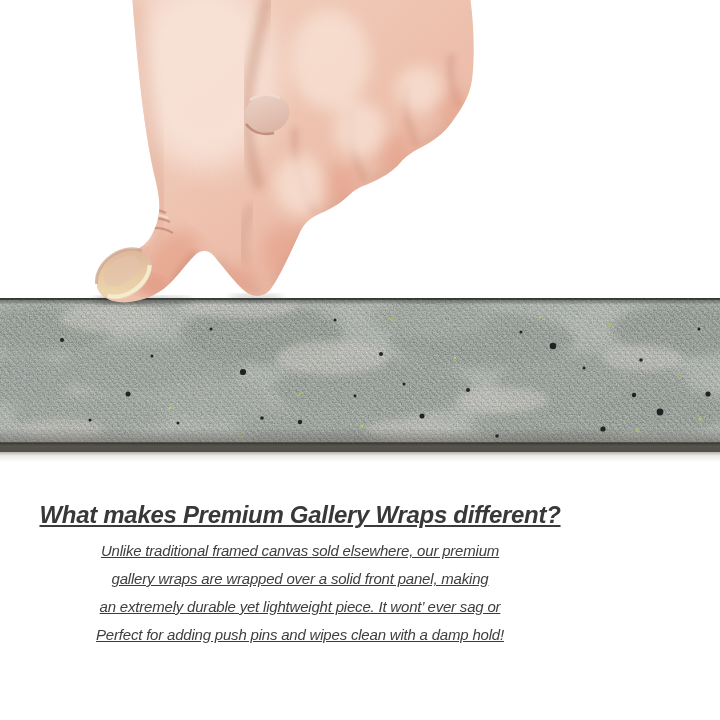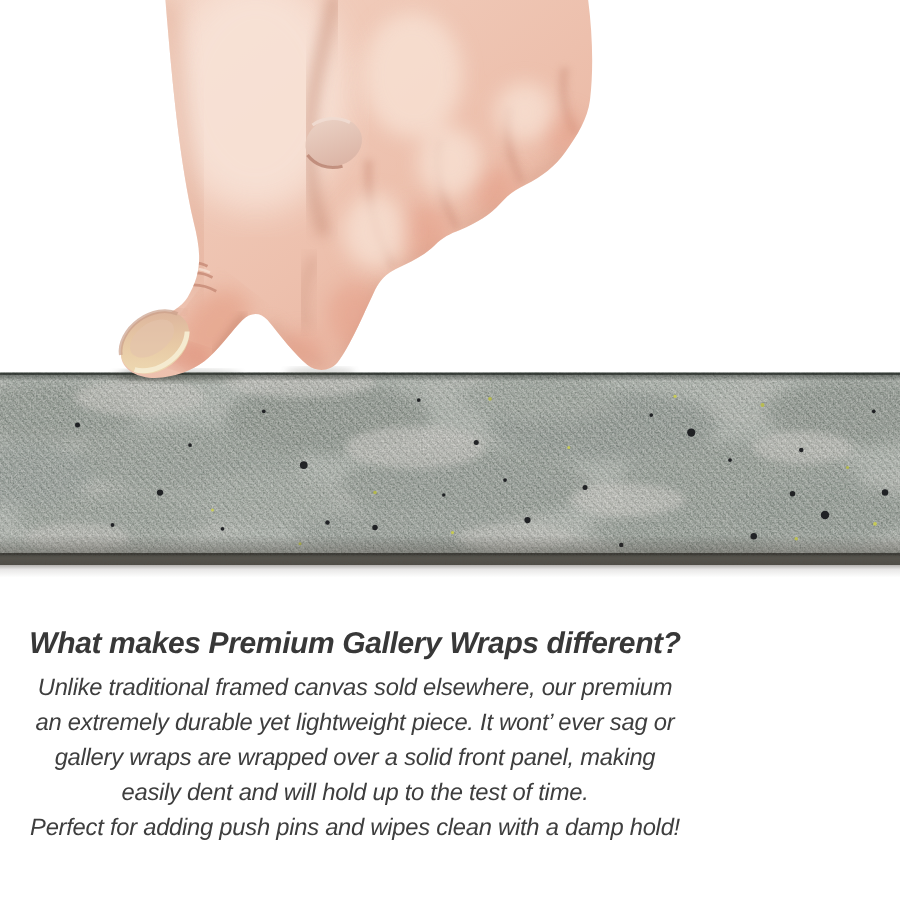--- a/index.html
+++ b/index.html
@@ -16,30 +16,30 @@
   .strip-shadow{
     position:absolute;left:0;top:452px;width:720px;height:10px;
     background:linear-gradient(to bottom, rgba(105,100,95,0.50) 0%, rgba(150,146,142,0.22) 35%, rgba(255,255,255,0) 100%);
   }
   
   .hand{
     position:absolute;left:0;top:0;width:720px;height:310px;
   }
   
   .copy{
-    position:absolute;left:0;top:500px;width:568px;
-    text-align:center;color:#3b3b3b;
+    position:absolute;left:16px;top:500px;width:568px;
+    text-align:center;color:#3b3b3b;text-decoration:underline;
   }
   .headline{
     font-size:24px;font-weight:700;font-style:italic;
     letter-spacing:-0.3px;color:#383838;line-height:30px;
     margin:0 0 7px 0;
   }
   .body-line{
-    font-size:19px;font-weight:400;font-style:italic;
+    font-size:15px;font-weight:400;font-style:italic;
     letter-spacing:-0.2px;color:#3e3e3e;line-height:28px;
     white-space:nowrap;
   }
 </style>
 </head>
 <body>
 
 <div class="stage">
 
   <div class="canvas-strip">
@@ -292,19 +292,18 @@
       <ellipse cx="124" cy="274" rx="30" ry="22" fill="url(#nailGrad)"></ellipse>
       <path d="M 98,282 A 30 22 0 0 0 150 282" fill="none" stroke="#f6ecd2" stroke-width="4" opacity="0.95"></path>
       <path d="M 96,266 A 30 22 0 0 1 152 266" fill="none" stroke="#caa08a" stroke-width="3" opacity="0.7"></path>
       <ellipse cx="124" cy="270" rx="20" ry="12" fill="#e3c3ac" opacity="0.65"></ellipse>
     </g>
   </svg>
 
   <div class="copy">
     <h2 class="headline">What makes Premium Gallery Wraps different?</h2>
     <div class="body-line">Unlike traditional framed canvas sold elsewhere, our premium</div>
+    <div class="body-line">gallery wraps are wrapped over a solid front panel, making</div>
     <div class="body-line">an extremely durable yet lightweight piece. It wont’ ever sag or</div>
-    <div class="body-line">gallery wraps are wrapped over a solid front panel, making</div>
-    <div class="body-line">easily dent and will hold up to the test of time.</div>
     <div class="body-line">Perfect for adding push pins and wipes clean with a damp hold!</div>
   </div>
 
 </div>
 
 </body></html>

